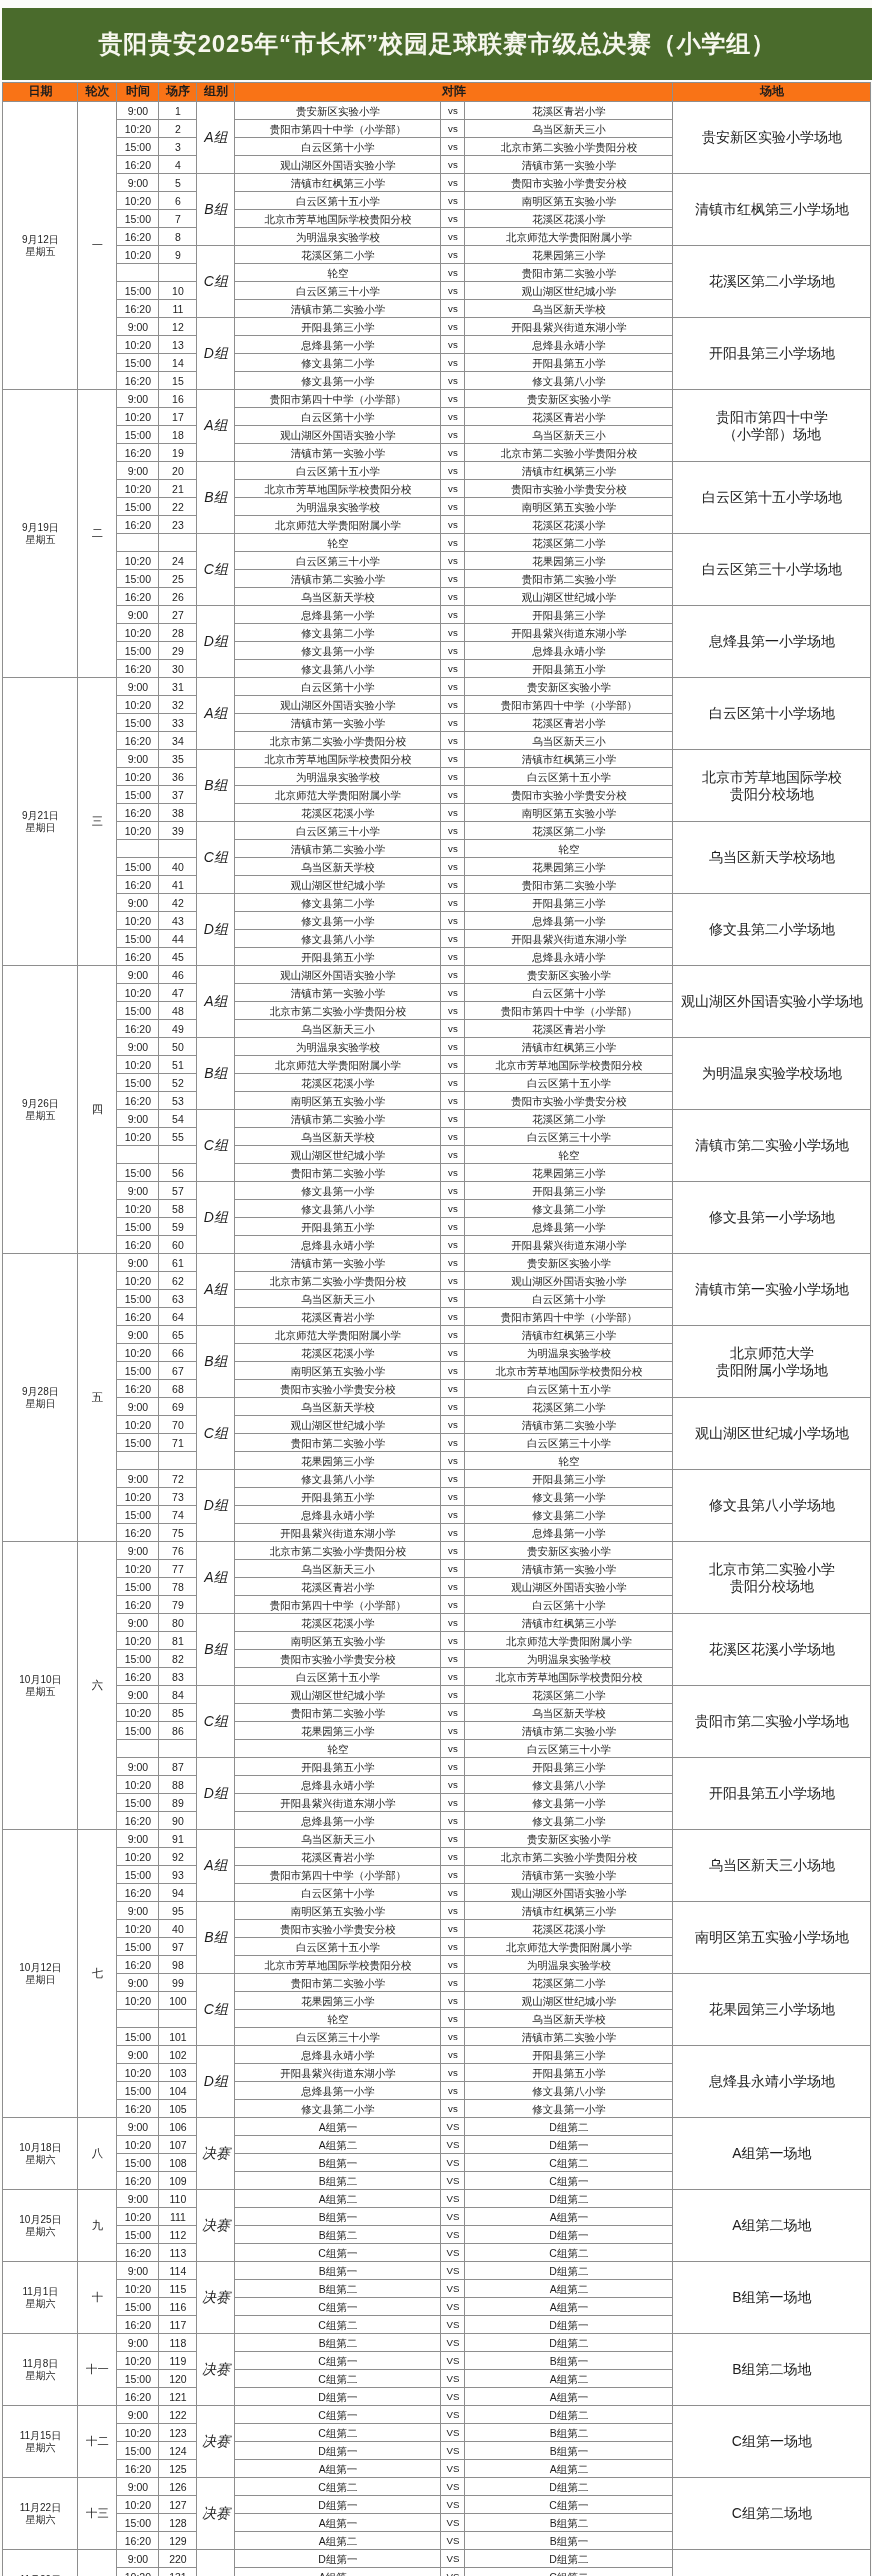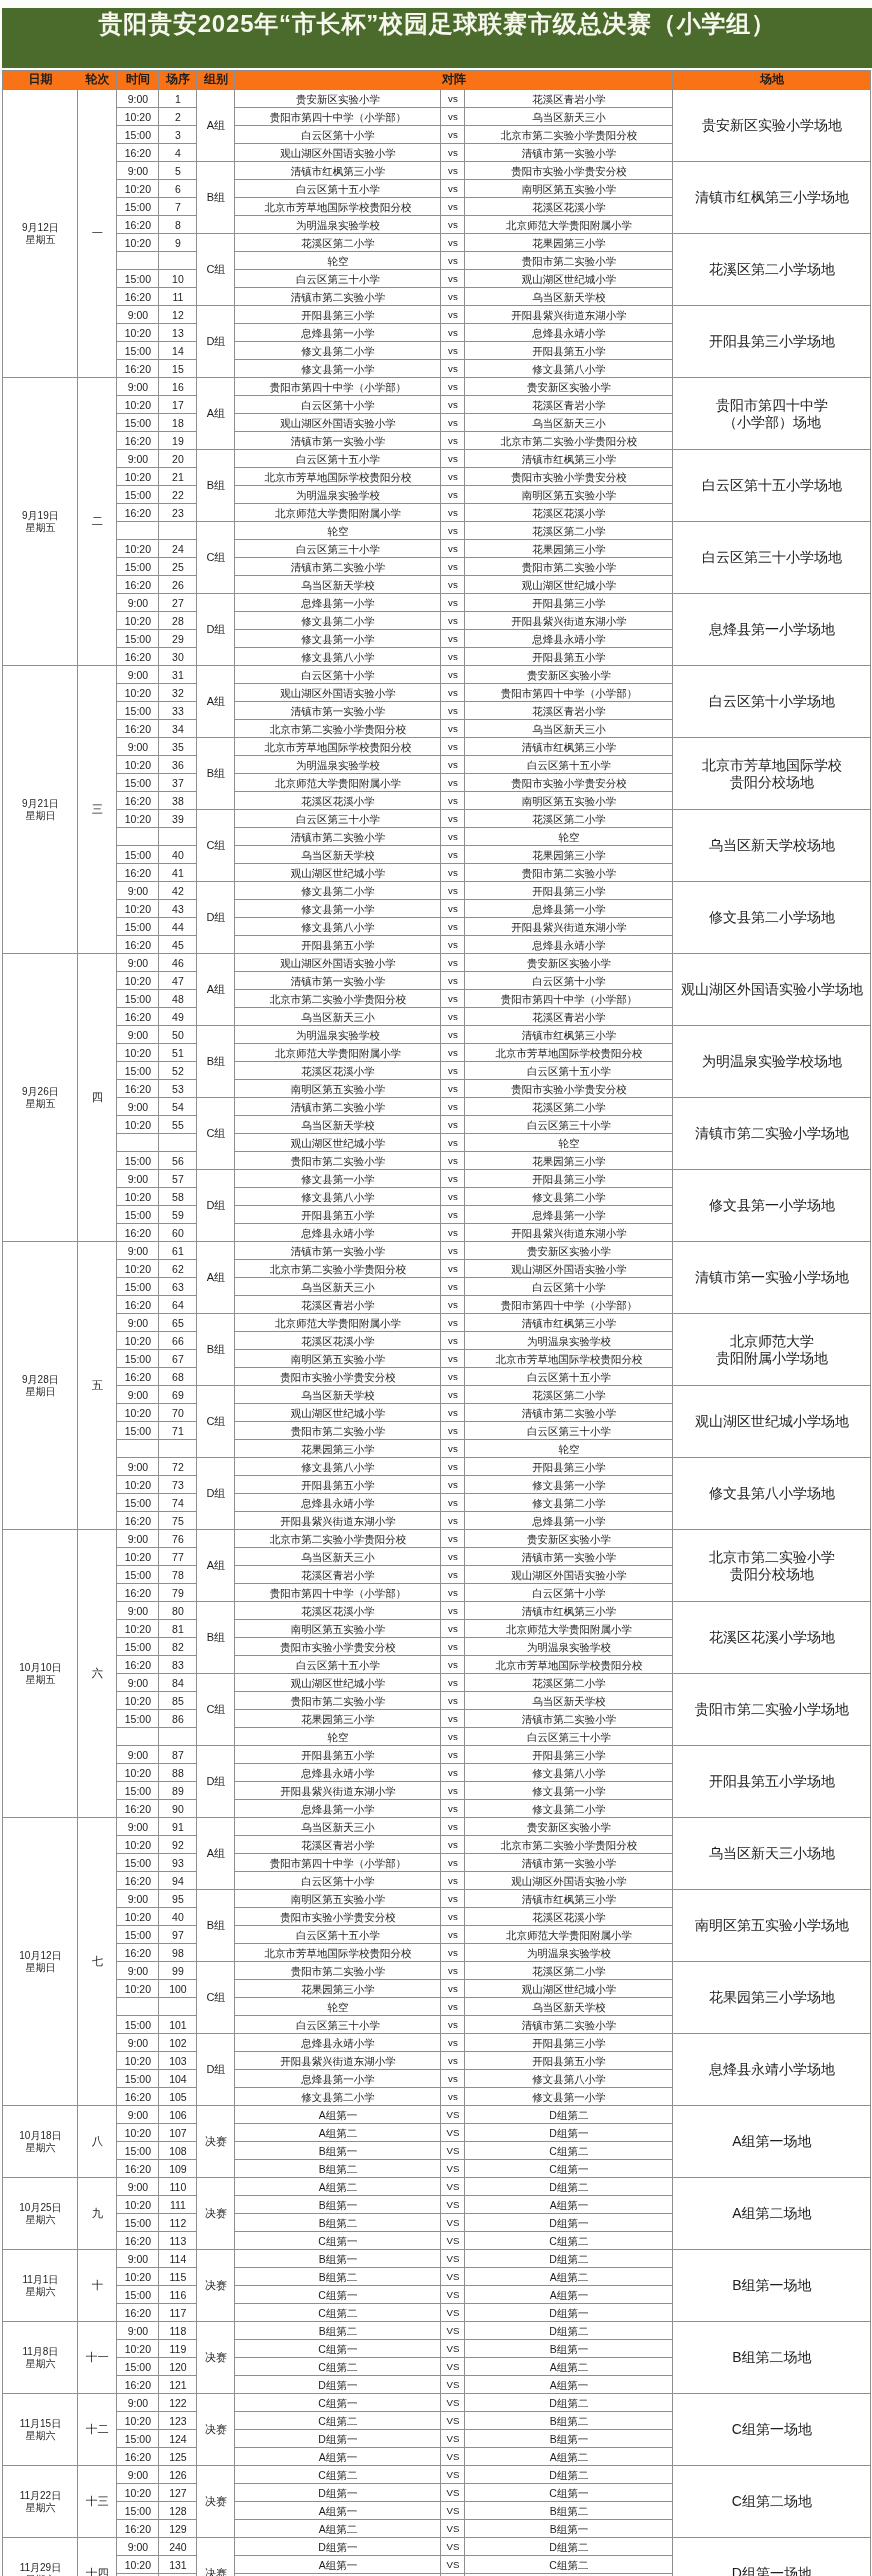--- a/index.html
+++ b/index.html
@@ -1,20 +1,20 @@
 <!DOCTYPE html>
 <html style="font-size:13px"><head>
 <meta charset="utf-8">
 <style>
   html,body{margin:0;padding:0;background:#fcfcfa;}
   body{font-family:"Liberation Sans","DejaVu Sans",sans-serif;color:#1c1c1c;}
   .page{width:872px;}
   .title-bar{
-    margin:8px 0 1.6px 2.4px;height:60px;background:#4a6b2c;
-    display:flex;justify-content:center;
+    margin:8px 0 1.6px 2.4px;height:72px;background:#4a6b2c;
+    display:flex;align-items:center;justify-content:center;
   }
   .title-bar .title-text{
     color:#f7f7ee;font-size:24px;font-weight:bold;letter-spacing:0.8px;
     font-family:"Liberation Sans","DejaVu Sans",sans-serif;
   }
   table.schedule{
     border-collapse:collapse;table-layout:fixed;
     margin-left:2.4px;width:868px;
     border:1.6px solid #5f5f5f;
   }
@@ -23,21 +23,21 @@
     text-align:center;vertical-align:middle;
     padding:0 1.6px;overflow:hidden;
   }
   .schedule th{height:18.6px;font-size:12px;font-weight:bold;background:#f97316;}
   .schedule td{height:17px;font-size:10.5px;line-height:1.18;white-space:pre-line;background:#fff;}
   tr.round-start td{border-top:1.6px solid #5f5f5f;}
   td.c-date{font-size:10px;}
   td.c-round{font-size:11.3px;}
   td.c-time{font-size:10.5px;}
   td.c-no{font-size:10.5px;}
-  td.c-group{font-size:11px;}
+  td.c-group{font-size:14px;font-style:italic;}
   td.c-team{font-size:10.5px;}
   td.c-vs{font-size:9.7px;}
   td.c-venue{font-size:14px;}
 </style>
 </head>
 <body>
 
 <div class="page">
   <div class="title-bar">
     <span class="title-text">贵阳贵安2025年“市长杯”校园足球联赛市级总决赛（小学组）</span>
@@ -1127,21 +1127,21 @@
           <td class="c-no">129</td>
           <td class="c-team">A组第二</td>
           <td class="c-vs">VS</td>
           <td class="c-team">B组第一</td>
         </tr>
         <tr class="round-start">
           <td class="c-date" rowspan="4">11月29日
 星期六</td>
           <td class="c-round" rowspan="4">十四</td>
           <td class="c-time">9:00</td>
-          <td class="c-no">240</td>
+          <td class="c-no">220</td>
           <td class="c-group" rowspan="4">决赛</td>
           <td class="c-team">D组第一</td>
           <td class="c-vs">VS</td>
           <td class="c-team">D组第二</td>
           <td class="c-venue" rowspan="4">D组第一场地</td>
         </tr>
         <tr>
           <td class="c-time">10:20</td>
           <td class="c-no">131</td>
           <td class="c-team">A组第一</td>

